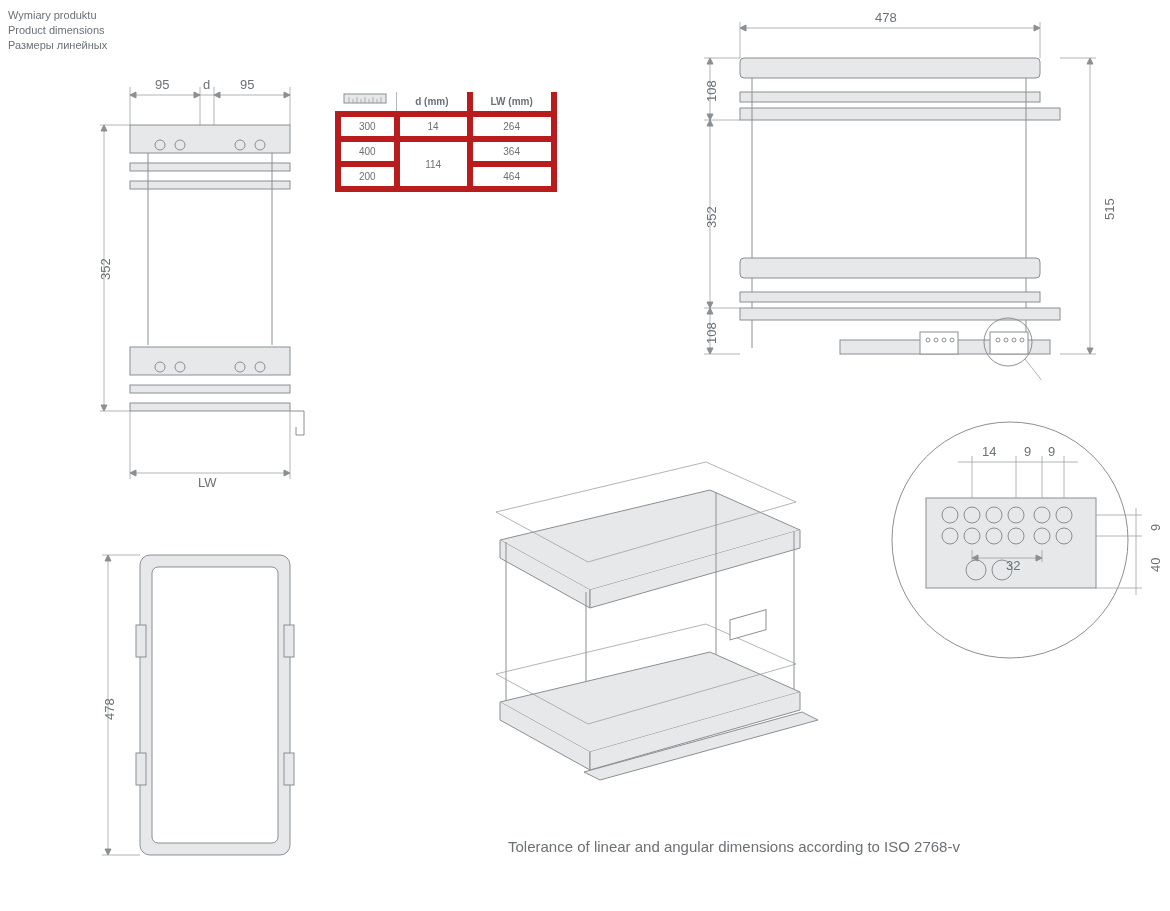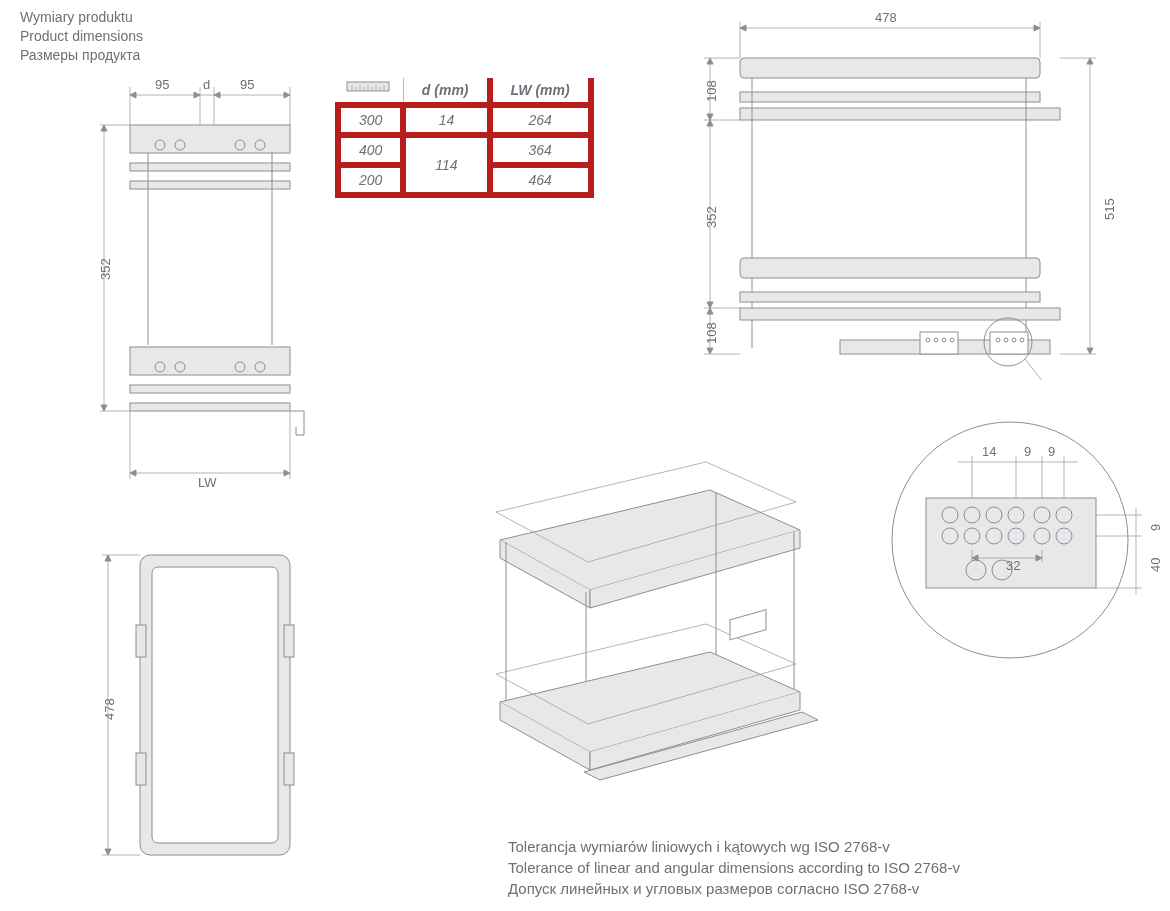--- a/index.html
+++ b/index.html
@@ -7,32 +7,31 @@
     width: 1170px;
     height: 911px;
     font-family: Arial, Helvetica, sans-serif;
     color: #6b7177;
     position: relative;
     background: #fff;
   }
   .title-block {
     position: absolute;
     top: 8px;
-    left: 20px;
+    left: 8px;
     line-height: 1.35;
-    font-size: 14px;
+    font-size: 11px;
   }
   
   .dim-table {
     position: absolute;
-    top: 78px;
+    top: 92px;
     left: 335px;
     border-collapse: collapse;
-    font-size: 14px;
-    font-style: italic;
+    font-size: 10px;
   }
   .dim-table th, .dim-table td {
     border: 6px solid #b91c1c;
     padding: 4px 18px;
     text-align: center;
     font-weight: normal;
   }
   .dim-table th.hdr { font-weight: bold; border-top: none; border-left: 1px solid #b6b9bd; }
   .dim-table th.ruler { border: none; padding: 0 4px 0 0; }
   .ruler-svg { vertical-align: bottom; }
@@ -62,21 +61,21 @@
   svg .fillg  { fill: #e7e8e9; stroke: #8a8f94; stroke-width: 1; }
   svg .fillw  { fill: #fff; stroke: #8a8f94; stroke-width: 1; }
   svg .arrow  { stroke: #8a8f94; stroke-width: 1; fill: #8a8f94; }
 </style>
 </head>
 <body>
 
 <div class="title-block">
   <div>Wymiary produktu</div>
   <div>Product dimensions</div>
-  <div>Размеры продукта</div>
+  <div>Размеры линейных</div>
 </div>
 
 <table class="dim-table">
   <tbody>
       <tr>
     <th class="ruler">
       <svg class="ruler-svg" width="44" height="18">
         <rect x="1" y="1" width="42" height="9" class="fillg"></rect>
         <line x1="6" y1="4" x2="6" y2="10" class="thin"></line>
             <line x1="10" y1="6" x2="10" y2="10" class="thin"></line>
@@ -304,16 +303,14 @@
     <path d="M160 332 L160 350 L370 290 L370 272" class="fillg"></path>
     <path d="M66 254 L276 204 L366 244 L158 304 Z" class="thin"></path>
 
     <path d="M154 352 L372 292 L388 300 L170 360 Z" class="fillg"></path>
     <rect x="300" y="286" width="36" height="20" transform="skewY(-16)" class="fillw"></rect>
     </g>
   </svg>
 </div>
 
 <div class="tolerance">
-  <div>Tolerancja wymiarów liniowych i kątowych wg ISO 2768-v</div>
   <div>Tolerance of linear and angular dimensions according to ISO 2768-v</div>
-  <div>Допуск линейных и угловых размеров согласно ISO 2768-v</div>
 </div>
 
 </body></html>

